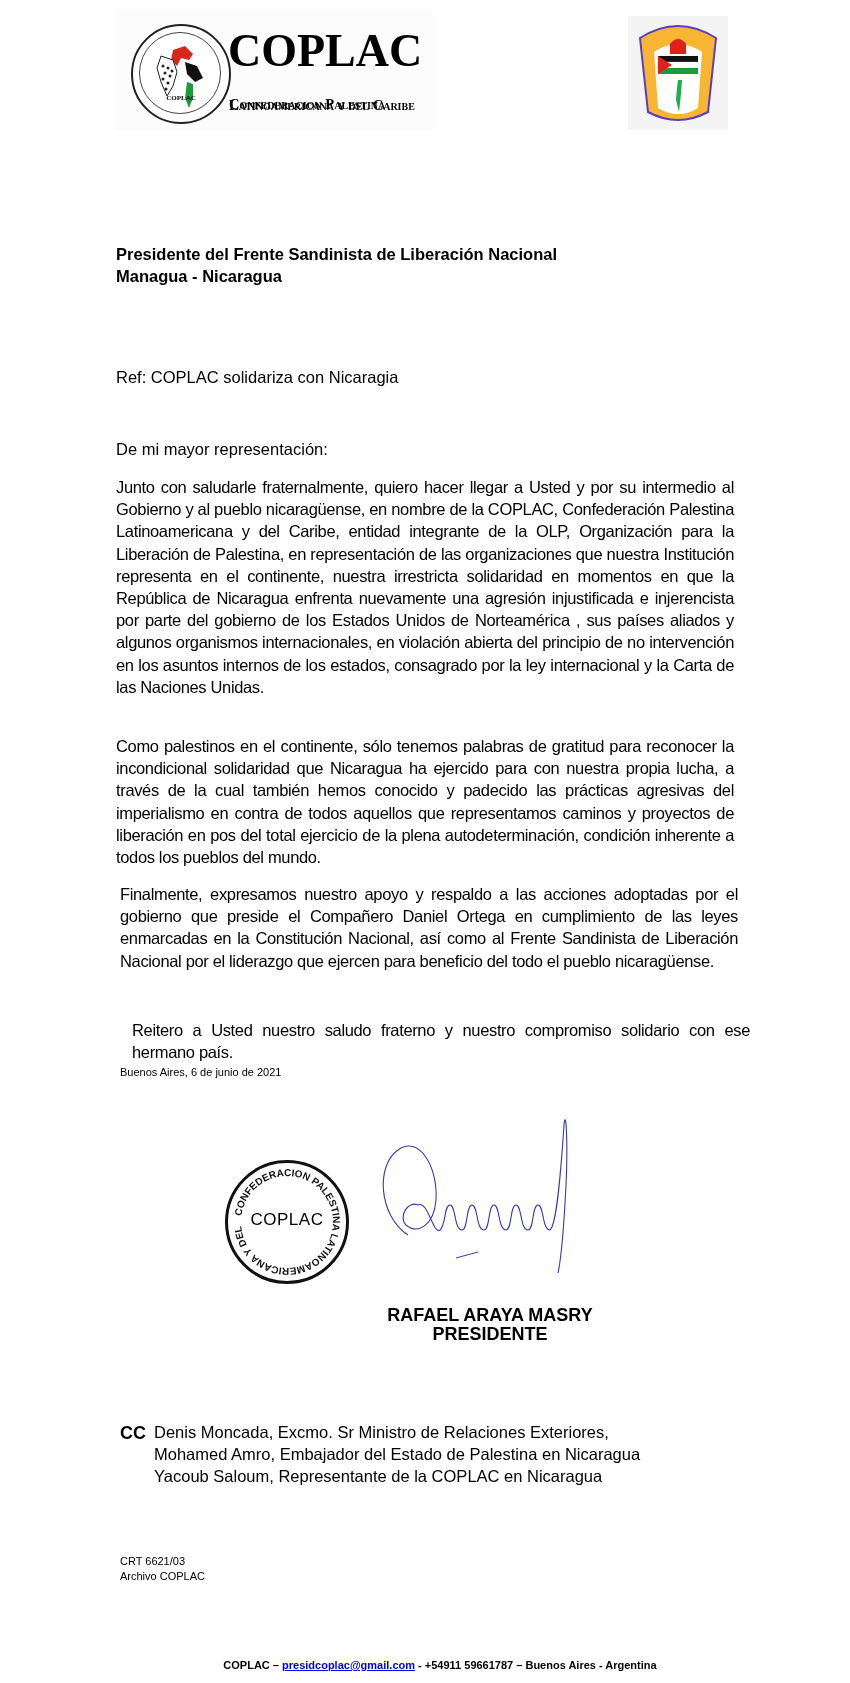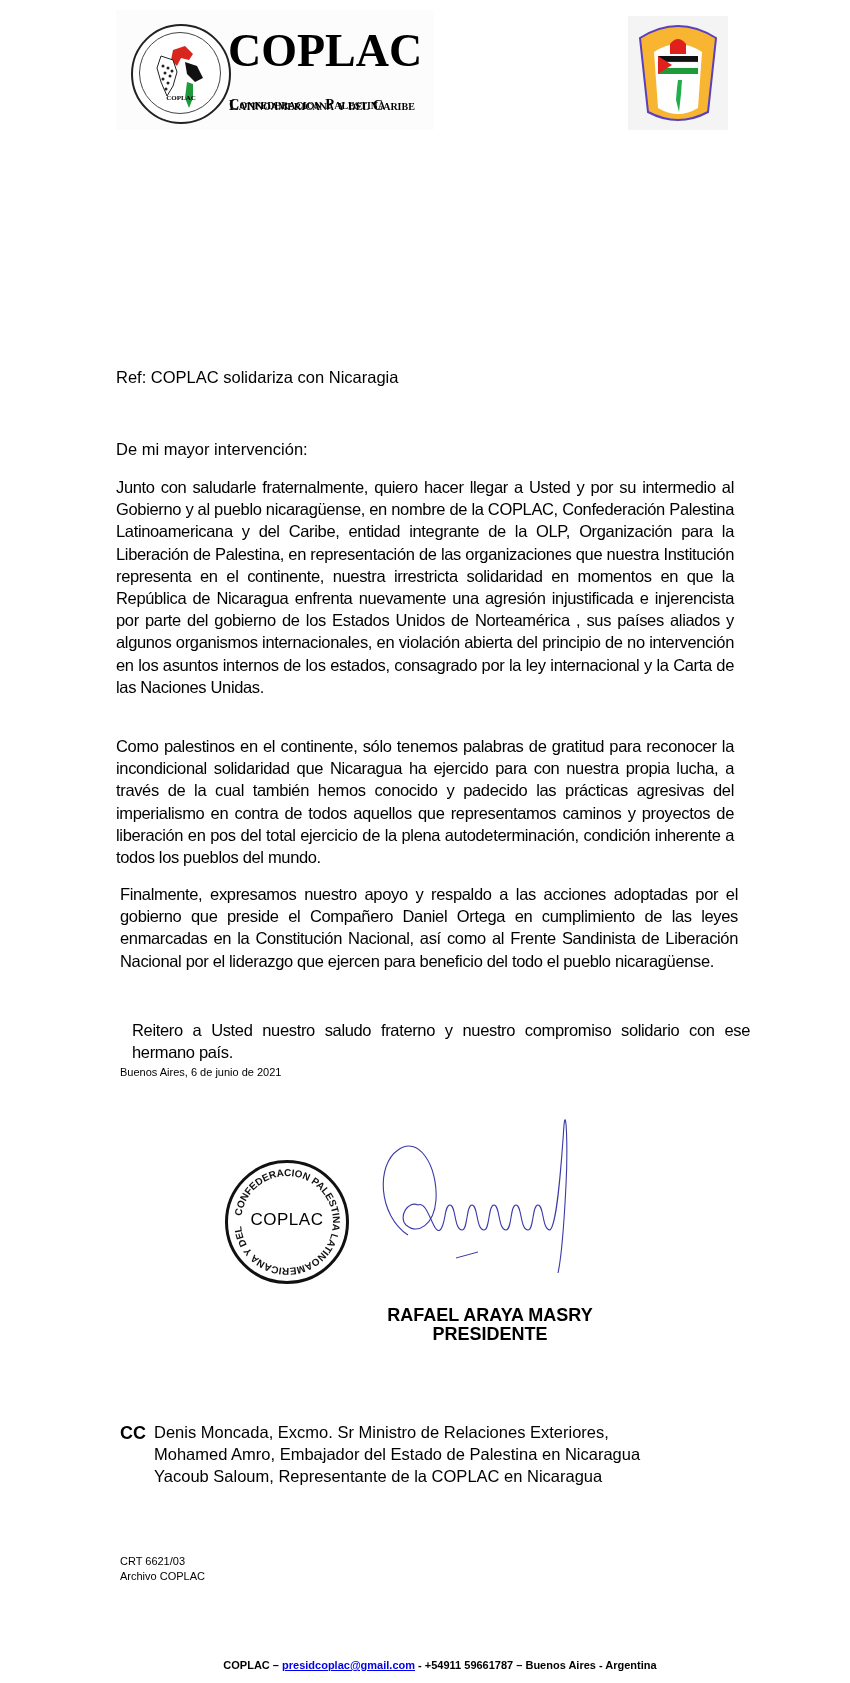--- a/index.html
+++ b/index.html
@@ -93,25 +93,27 @@
     <path d="M42 28 Q50 18 58 28 L58 38 L42 38 Z" fill="#e0201c"></path>
     <rect x="30" y="40" width="40" height="6" fill="#111"></rect>
     <rect x="30" y="46" width="40" height="6" fill="#fff" stroke="#ccc" stroke-width="0.3"></rect>
     <rect x="30" y="52" width="40" height="6" fill="#1f9a3a"></rect>
     <path d="M30 40 L44 49 L30 58 Z" fill="#e0201c"></path>
     <path d="M50 64 L54 64 L53 78 L51 96 L48 84 L49 72 Z" fill="#1fae4a"></path>
   </svg>
 </div>
 
 <div class="abs addr">
+  <div>Presidente del Frente Sandinista de Liberación Nacional</div>
+  <div>Managua - Nicaragua</div>
 </div>
 
 <div class="abs ref">Ref: COPLAC solidariza con Nicaragia</div>
 
-<div class="abs greet">De mi mayor intervención:</div>
+<div class="abs greet">De mi mayor representación:</div>
 
 <p id="p1" class="body-p" style="margin:0">Junto con saludarle fraternalmente, quiero hacer llegar a Usted y por su intermedio al Gobierno y al pueblo nicaragüense, en nombre de la COPLAC, Confederación Palestina Latinoamericana y del Caribe, entidad integrante de la OLP, Organización para la Liberación de Palestina, en representación de las organizaciones que nuestra Institución representa en el continente, nuestra irrestricta solidaridad en momentos en que la República de Nicaragua enfrenta nuevamente una agresión injustificada e injerencista por parte del gobierno de los Estados Unidos de Norteamérica , sus países aliados y algunos organismos internacionales, en violación abierta del principio de no intervención en los asuntos internos de los estados, consagrado por la ley internacional y la Carta de las Naciones Unidas.</p>
 <p id="p2" class="body-p" style="margin:0">Como palestinos en el continente, sólo tenemos palabras de gratitud para reconocer la incondicional solidaridad que Nicaragua ha ejercido para con nuestra propia lucha, a través de la cual también hemos conocido y padecido las prácticas agresivas del imperialismo en contra de todos aquellos que representamos caminos y proyectos de liberación en pos del total ejercicio de la plena autodeterminación, condición inherente a todos los pueblos del mundo.</p>
 <p id="p3" class="body-p" style="margin:0">Finalmente, expresamos nuestro apoyo y respaldo a las acciones adoptadas por el gobierno que preside el Compañero  Daniel Ortega en cumplimiento de las leyes enmarcadas en la Constitución Nacional, así como al Frente Sandinista de Liberación Nacional por el liderazgo que ejercen para beneficio del todo el pueblo nicaragüense.</p>
 <p id="p4" class="body-p" style="margin:12px">Reitero a Usted nuestro saludo fraterno y nuestro compromiso solidario con ese hermano país.</p>
 
 <div class="abs city-date">Buenos Aires, 6 de junio de 2021</div>
 
 <div id="stamp" class="abs">
   <svg width="118" height="118" style="position:absolute;left:0;top:0">

